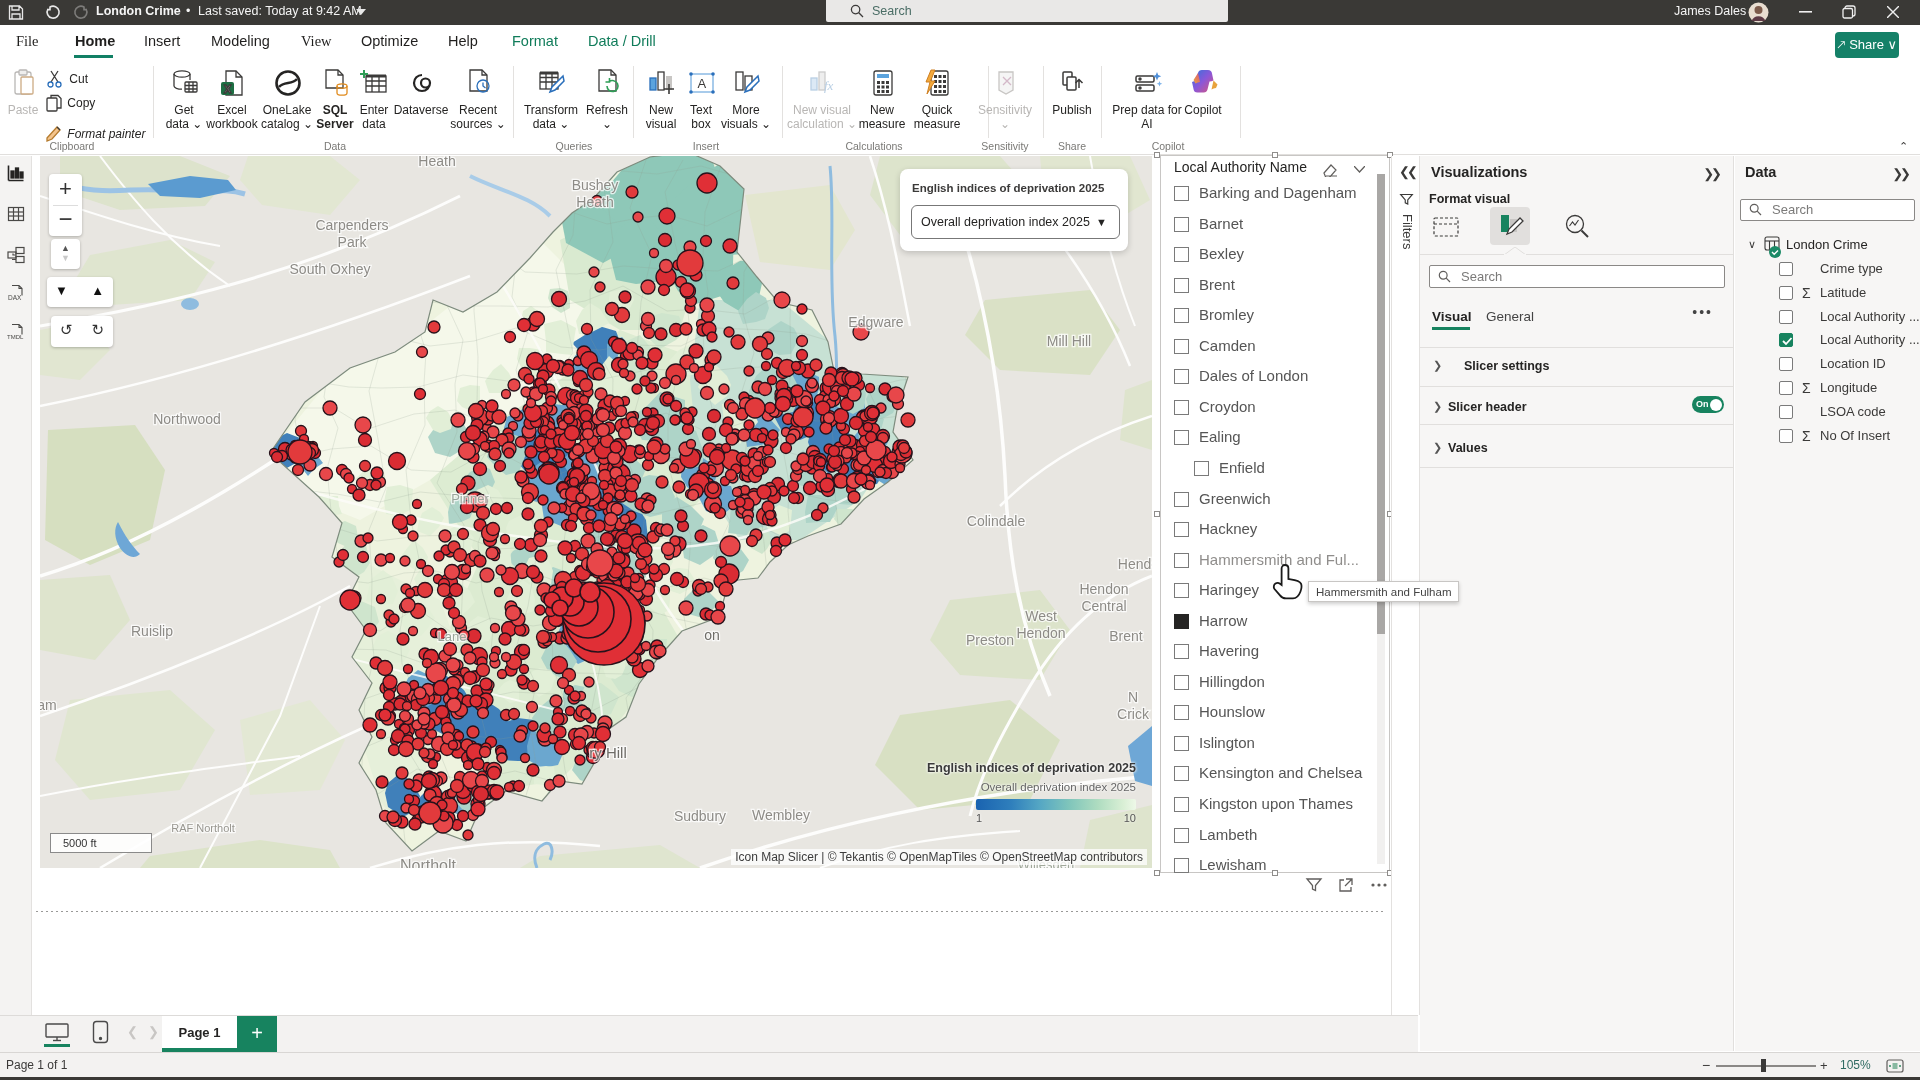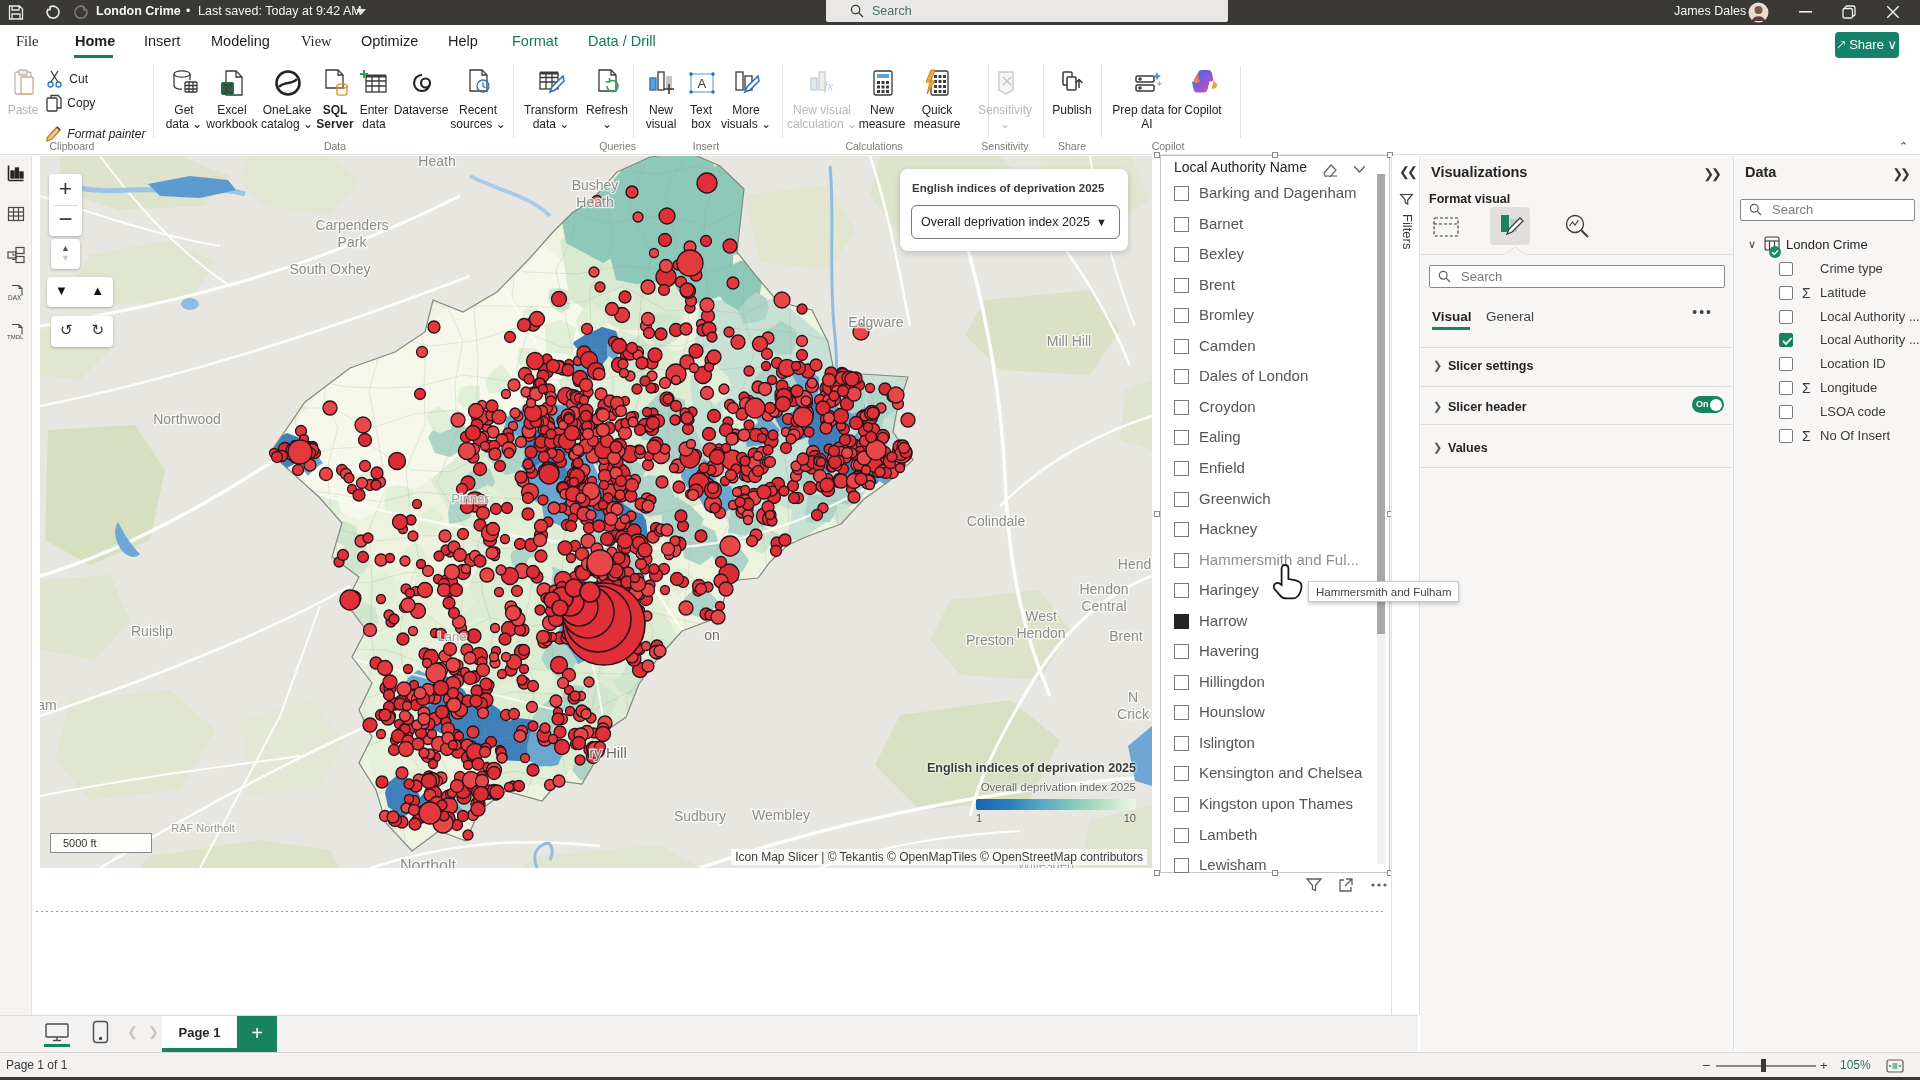--- a/index.html
+++ b/index.html
@@ -210,21 +210,21 @@
             <rect x="3" y="5" width="18" height="16" fill="#fff"></rect>
             <path d="M3 9.5 h18 M3 14 h18 M9 5 v16 M15 5 v16"></path>
             <path d="M3 5 h18" stroke-width="3"></path>
             <path d="M26 8 L15 19 l-2 5 5 -2 L27 13 z" fill="#fff" stroke="#2a6fbb" stroke-width="1.5"></path>
           </svg></span><div class="lbl">Transform<br>data ⌄</div></div>
 <div class="rbtn" style="left:583px;top:8px;width:48px;"><span class="icon28"><svg width="30" height="30" viewBox="0 0 30 30" fill="none" stroke="#3b3a39" stroke-width="1.3">
             <path d="M6 2 h12 l5 5 v16 h-17 z" fill="#fff"></path>
             <path d="M18 2 v5 h5"></path>
             <path d="M14 18 a5.5 5.5 0 1 0 2 -4.2 M16.5 10 v4 h-4" stroke="#2f9e57" stroke-width="1.6"></path>
           </svg></span><div class="lbl">Refresh<br>⌄</div></div>
-<div class="rgroup" style="left:556px;width:80px;text-align:right;">Queries</div>
+<div class="rgroup" style="left:534px;width:80px;">Queries</div>
 <div class="rdiv" style="left:633px;"></div>
 <div class="rbtn" style="left:640px;top:8px;width:42px;"><span class="icon28"><svg width="30" height="30" viewBox="0 0 30 30" fill="none" stroke="#3b3a39" stroke-width="1.3">
             <rect x="3" y="10" width="6" height="12" fill="#5ba3dd" stroke="#2a6fbb"></rect>
             <rect x="11" y="4" width="6" height="18" fill="#fff"></rect>
             <rect x="19" y="8" width="6" height="14" fill="#c8c6c4" stroke="none"></rect>
             <path d="M22 16 v10 M17 21 h10" stroke="#3b3a39" stroke-width="1.6"></path>
           </svg></span><div class="lbl">New<br>visual</div></div>
 <div class="rbtn" style="left:683px;top:8px;width:36px;"><span class="icon28"><svg width="30" height="30" viewBox="0 0 30 30" fill="none" stroke="#3b3a39" stroke-width="1.3">
             <rect x="4" y="6" width="22" height="18" fill="#fff" stroke="#7ab0e0"></rect>
             <circle cx="4" cy="6" r="1.8" fill="#2a6fbb" stroke="none"></circle>
@@ -1958,21 +1958,21 @@
   <div id="slitems">
         <div class="slitem" style="top:28px;"><span class="slbox"></span><span class="txt">Barking and Dagenham</span></div>
 <div class="slitem" style="top:59px;"><span class="slbox"></span><span class="txt">Barnet</span></div>
 <div class="slitem" style="top:89px;"><span class="slbox"></span><span class="txt">Bexley</span></div>
 <div class="slitem" style="top:120px;"><span class="slbox"></span><span class="txt">Brent</span></div>
 <div class="slitem" style="top:150px;"><span class="slbox"></span><span class="txt">Bromley</span></div>
 <div class="slitem" style="top:181px;"><span class="slbox"></span><span class="txt">Camden</span></div>
 <div class="slitem" style="top:211px;"><span class="slbox"></span><span class="txt">Dales of London</span></div>
 <div class="slitem" style="top:242px;"><span class="slbox"></span><span class="txt">Croydon</span></div>
 <div class="slitem" style="top:272px;"><span class="slbox"></span><span class="txt">Ealing</span></div>
-<div class="slitem" style="top:303px;"><span class="slbox"></span><span class="txt">Enfield</span></div>
+<div class="slitem" style="top:303px;margin-left:20px;"><span class="slbox"></span><span class="txt">Enfield</span></div>
 <div class="slitem" style="top:334px;"><span class="slbox"></span><span class="txt">Greenwich</span></div>
 <div class="slitem" style="top:364px;"><span class="slbox"></span><span class="txt">Hackney</span></div>
 <div class="slitem" style="top:395px;"><span class="slbox"></span><span class="txt" style="color:#8f8d8b;">Hammersmith and Ful...</span></div>
 <div class="slitem" style="top:425px;"><span class="slbox"></span><span class="txt">Haringey</span></div>
 <div class="slitem" style="top:456px;"><span class="slbox" style="background:#252423;border-color:#252423;"></span><span class="txt">Harrow</span></div>
 <div class="slitem" style="top:486px;"><span class="slbox"></span><span class="txt">Havering</span></div>
 <div class="slitem" style="top:517px;"><span class="slbox"></span><span class="txt">Hillingdon</span></div>
 <div class="slitem" style="top:547px;"><span class="slbox"></span><span class="txt">Hounslow</span></div>
 <div class="slitem" style="top:578px;"><span class="slbox"></span><span class="txt">Islington</span></div>
 <div class="slitem" style="top:608px;"><span class="slbox"></span><span class="txt">Kensington and Chelsea</span></div>
@@ -2046,21 +2046,21 @@
     <span style="margin-left:8px;"><svg width="13" height="13" viewBox="0 0 13 13" style="vertical-align:-2px">
             <circle cx="5.2" cy="5.2" r="3.9" fill="none" stroke="#605e5c" stroke-width="1.2"></circle>
             <path d="M8.2 8.2 L12 12" stroke="#605e5c" stroke-width="1.2"></path>
           </svg></span><span style="margin-left:10px;">Search</span>
   </div>
   <div style="position:absolute;left:12px;top:153px;font-size:13.5px;font-weight:bold;color:#252423;">Visual</div>
   <div style="position:absolute;left:12px;top:171px;width:38px;height:3px;background:#17835f;"></div>
   <div style="position:absolute;left:66px;top:153px;font-size:13.5px;color:#444;">General</div>
   <div style="position:absolute;right:20px;top:148px;font-size:14px;color:#444;letter-spacing:2px;">•••</div>
   <div class="pdiv" style="top:191px;"></div>
-  <div class="psection" style="left:28px;top:203px;">Slicer settings</div>
+  <div class="psection" style="left:44px;top:203px;">Slicer settings</div>
   <span style="position:absolute;left:13px;top:203px;font-size:11px;color:#555;">❯</span>
   <div class="pdiv" style="top:230px;"></div>
   <div class="psection" style="left:28px;top:244px;">Slicer header</div>
   <span style="position:absolute;left:13px;top:244px;font-size:11px;color:#555;">❯</span>
   <div style="position:absolute;right:9px;top:240px;width:32px;height:17px;background:#17835f;border-radius:9px;">
     <span style="position:absolute;left:4px;top:3px;font-size:9px;color:#fff;font-weight:bold;">On</span>
     <span style="position:absolute;right:2px;top:2.5px;width:12px;height:12px;background:#fff;border-radius:50%;"></span>
   </div>
   <div class="pdiv" style="top:268px;"></div>
   <div class="psection" style="left:28px;top:285px;">Values</div>

